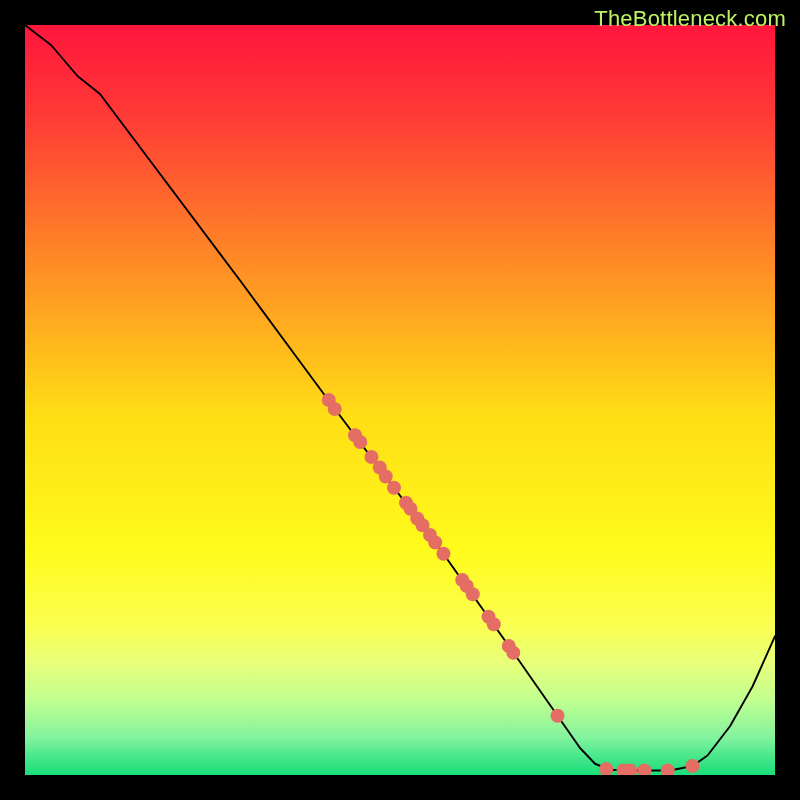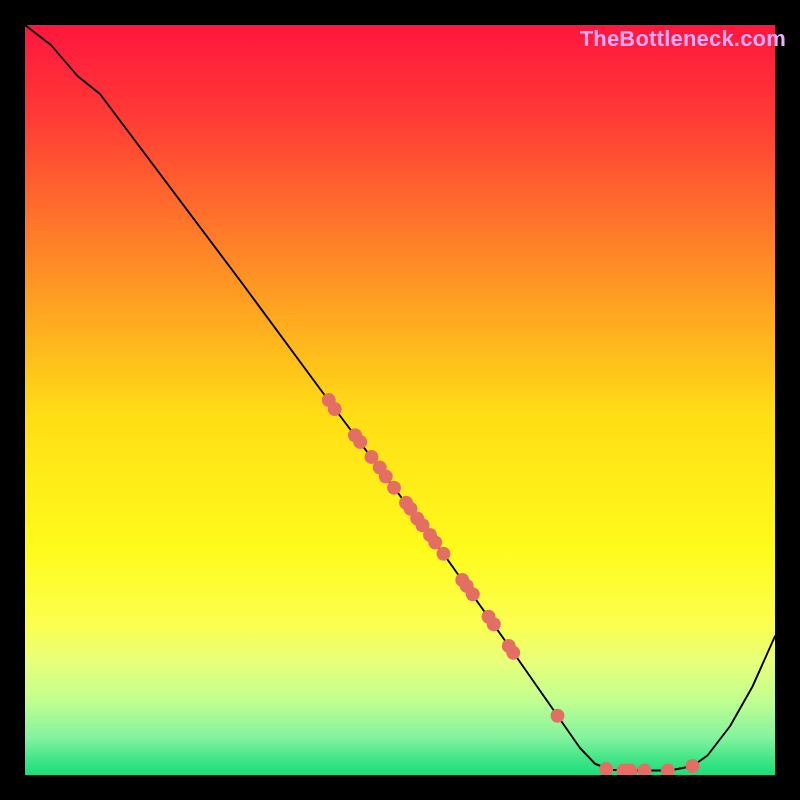--- a/index.html
+++ b/index.html
@@ -13,26 +13,25 @@
   }
   .wrap {
     position: relative;
     width: 800px;
     height: 800px;
   }
   .watermark {
     position: absolute;
     top: 6px;
     right: 14px;
-    color: #f0abfc;
+    color: #bef264;
     font-size: 22px;
-    font-weight: 700;
+    font-weight: 400;
     letter-spacing: 0.2px;
     z-index: 10;
-    margin-top: 20px;
   }
   .plot {
     position: absolute;
     left: 25px;
     top: 25px;
     width: 750px;
     height: 750px;
   }
   .plot svg {
     display: block;

